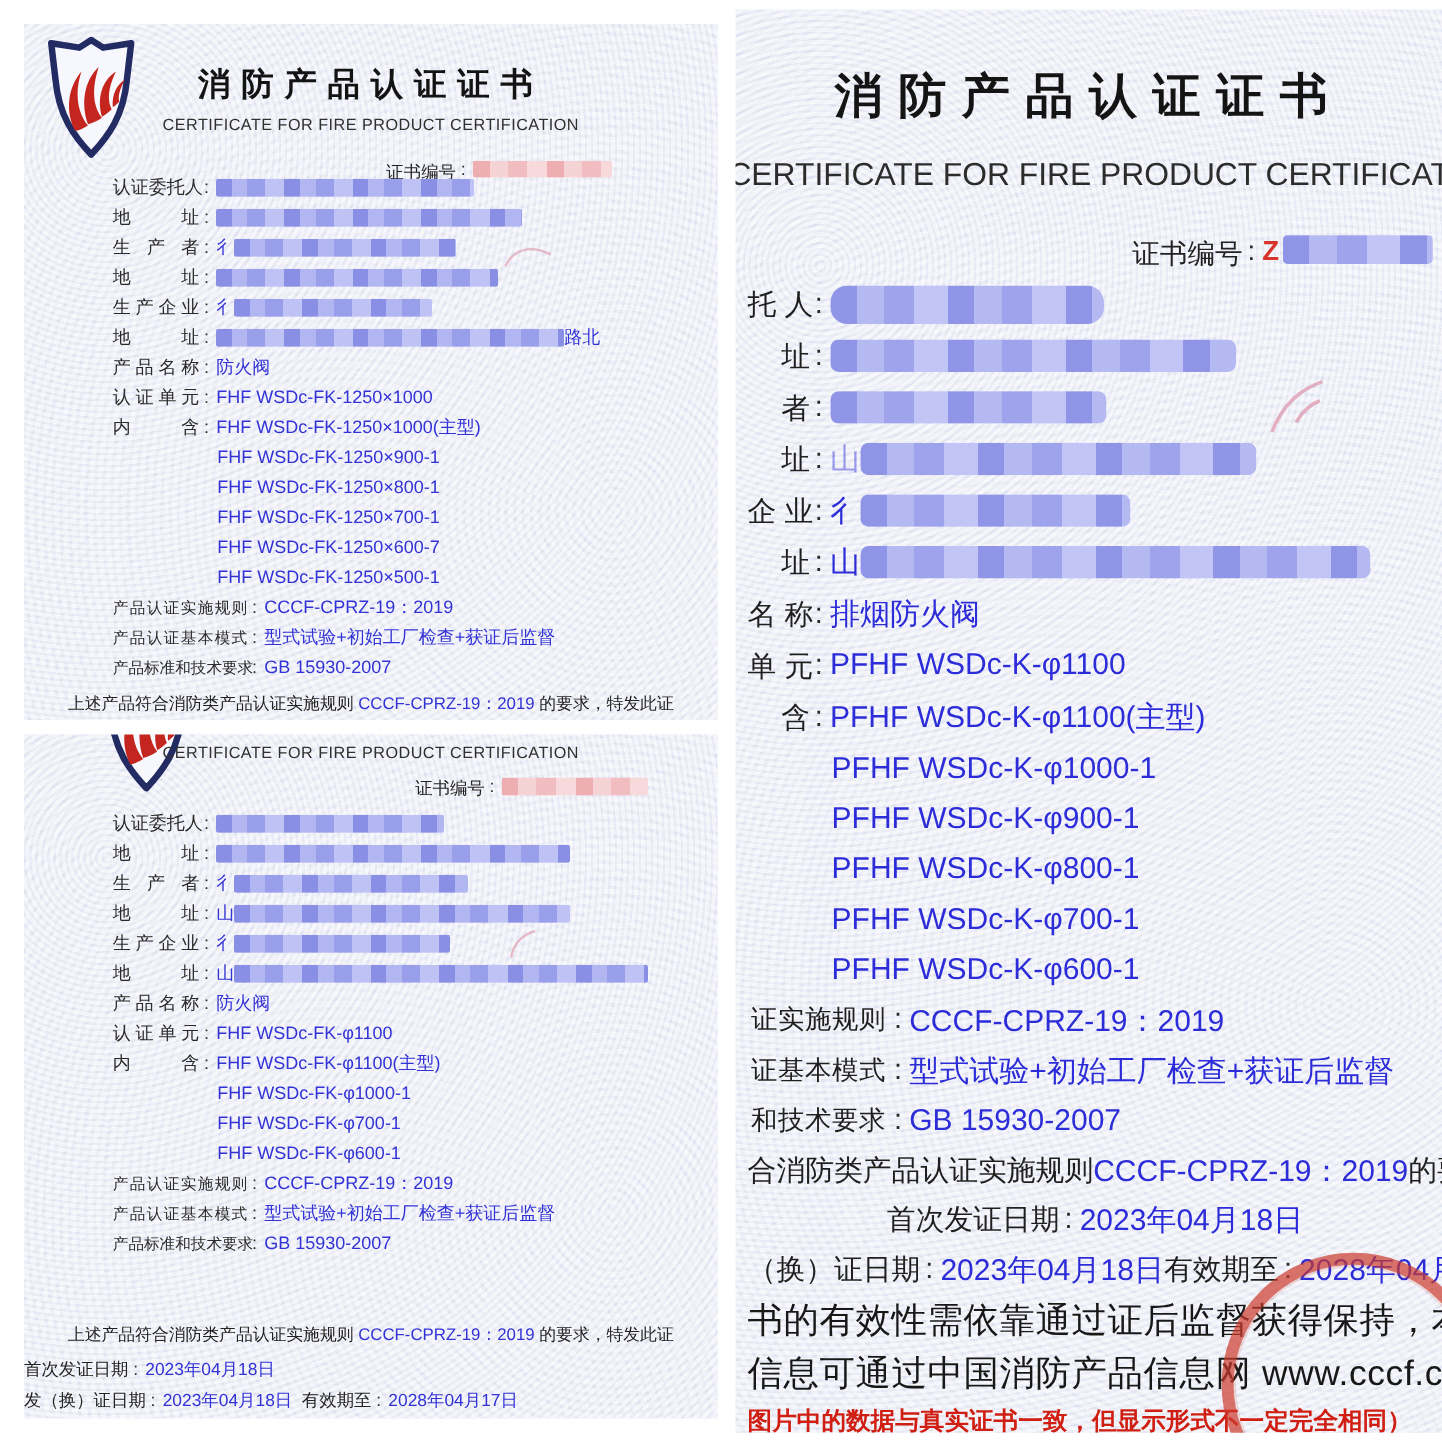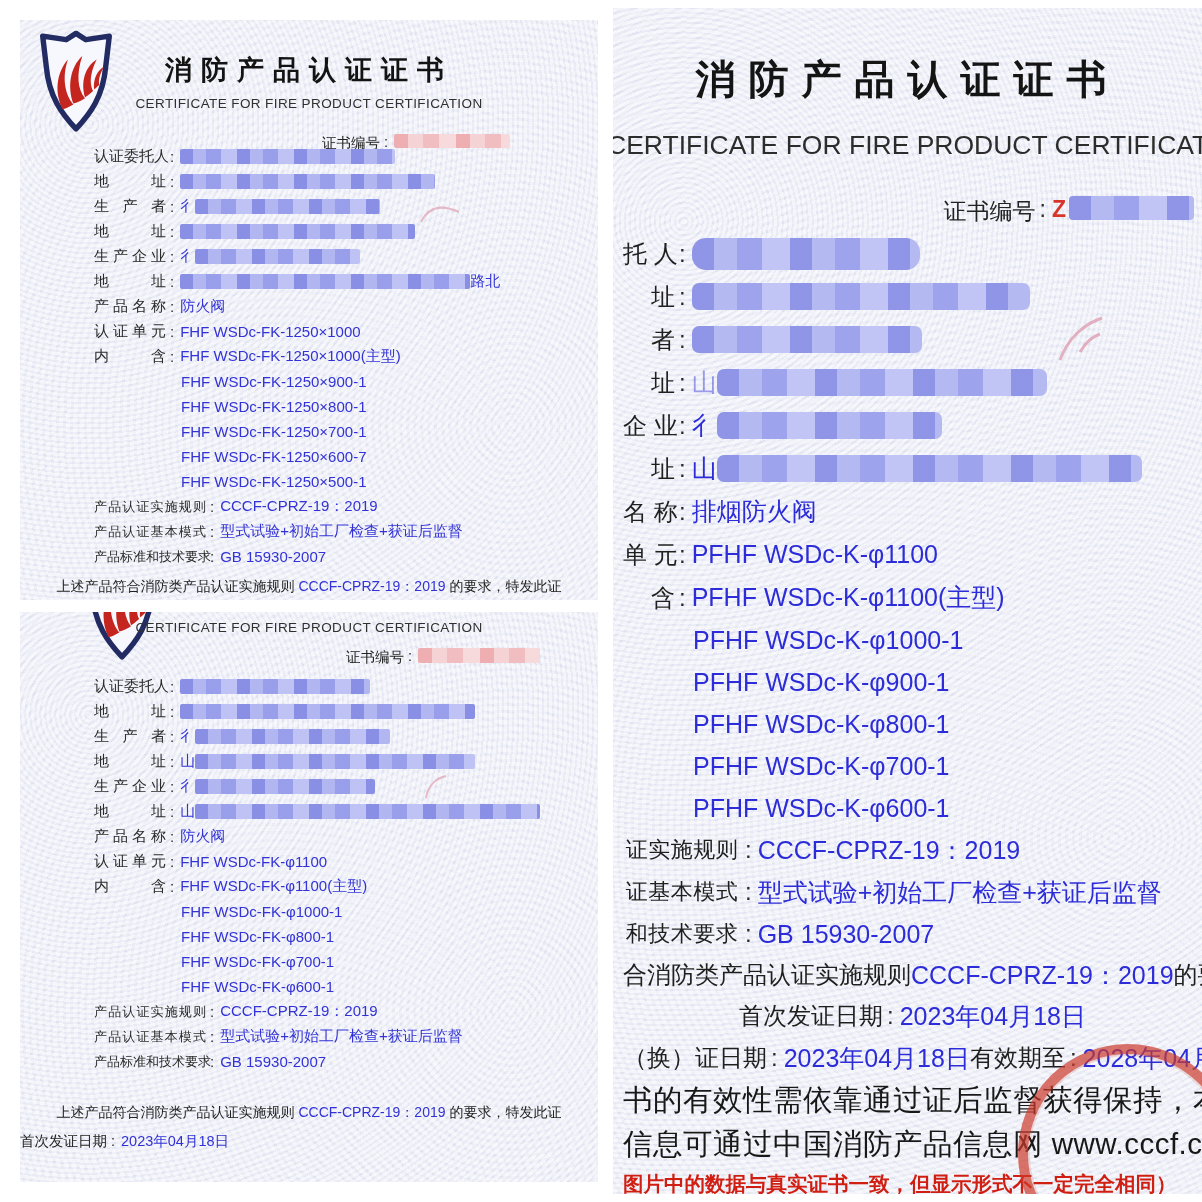--- a/index.html
+++ b/index.html
@@ -274,23 +274,20 @@
     </div>
     <div class="r">
       <span class="l5">内含</span>
         <span class="c">:</span>
         <span class="v">FHF WSDc-FK-φ1100(主型)</span>
     </div>
     <div class="r mrow">
         <span class="v">FHF WSDc-FK-φ1000-1</span>
       </div>
     <div class="r mrow">
-        <span class="v">FHF WSDc-FK-φ800-1</span>
-      </div>
-    <div class="r mrow">
         <span class="v">FHF WSDc-FK-φ700-1</span>
       </div>
     <div class="r mrow">
         <span class="v">FHF WSDc-FK-φ600-1</span>
       </div>
     <div class="r">
       <span class="l8">产品认证实施规则</span>
         <span class="c">:</span>
         <span class="v">CCCF-CPRZ-19：2019</span>
     </div>
@@ -303,20 +300,23 @@
       <span class="l8">产品标准和技术要求</span>
         <span class="c">:</span>
         <span class="v">GB 15930-2007</span>
     </div>
   </div>
   <div class="foot">
     <span>上述产品符合消防类产品认证实施规则 </span><span class="v">CCCF-CPRZ-19：2019</span><span> 的要求，特发此证</span>
   </div>
   <div class="drow d1">
     <span>首次发证日期</span><span class="c">:</span><span class="v">2023年04月18日</span>
+  </div>
+  <div class="drow d2">
+    <span>发（换）证日期</span><span class="c">:</span><span class="v">2023年04月18日</span><span style="display:inline-block;width:8px"></span><span>有效期至</span><span class="c">:</span><span class="v">2028年04月17日</span>
   </div>
 </div>
 
 <div class="cert" id="c3">
   <div class="T1">消防产品认证证书</div>
   <div class="T2">CERTIFICATE FOR FIRE PRODUCT CERTIFICATION</div>
   <div class="certno">
     <span>证书编号</span>
       <span class="c">:</span>
       <span class="Z">Z</span>

